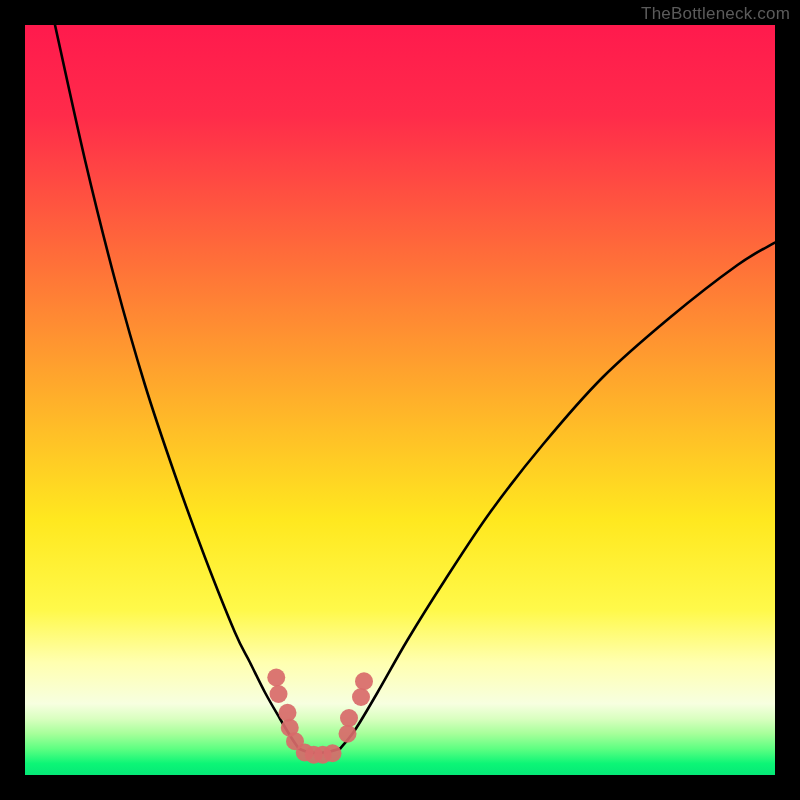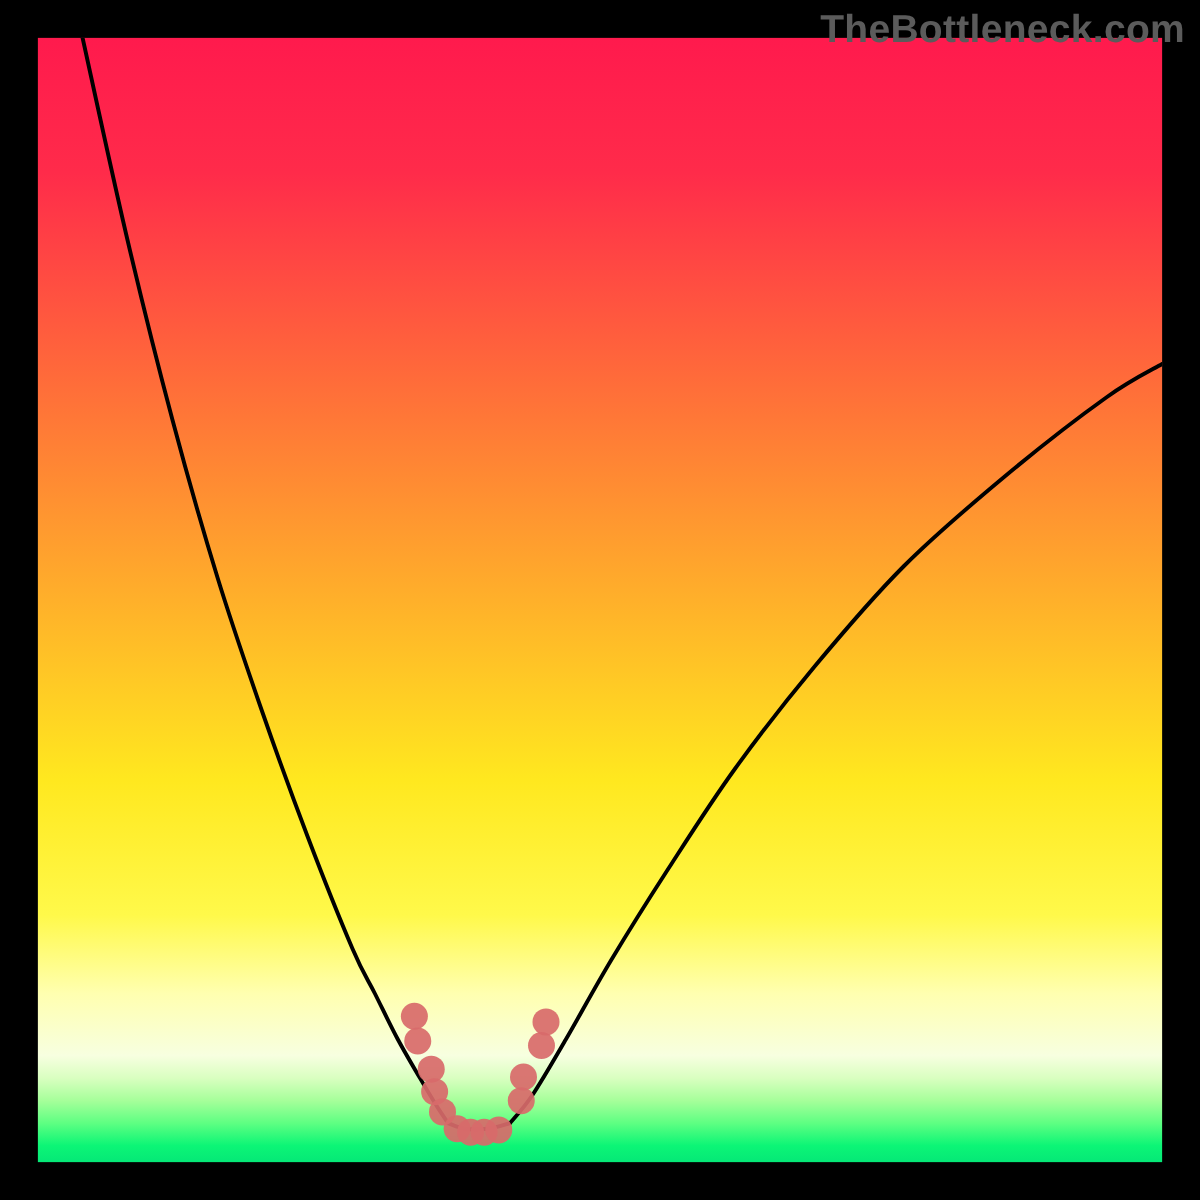--- a/index.html
+++ b/index.html
@@ -32,22 +32,22 @@
     top: 0;
     left: 0;
     width: 100%;
     height: 100%;
   }
   .watermark {
     position: absolute;
     top: 4px;
     right: 10px;
     color: #5b5b5b;
-    font-size: 26px;
-    font-weight: 700;
+    font-size: 17px;
+    font-weight: 400;
     letter-spacing: 0.2px;
   }
   svg.curves {
     position: absolute;
     top: 0;
     left: 0;
     width: 100%;
     height: 100%;
   }
 </style>

